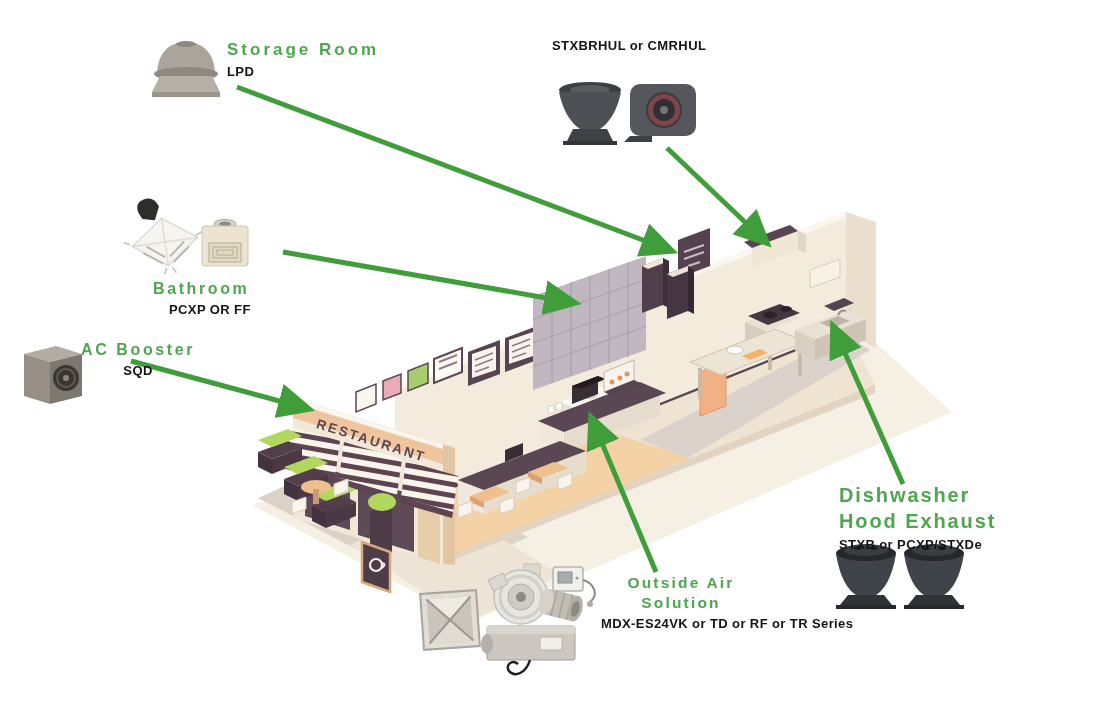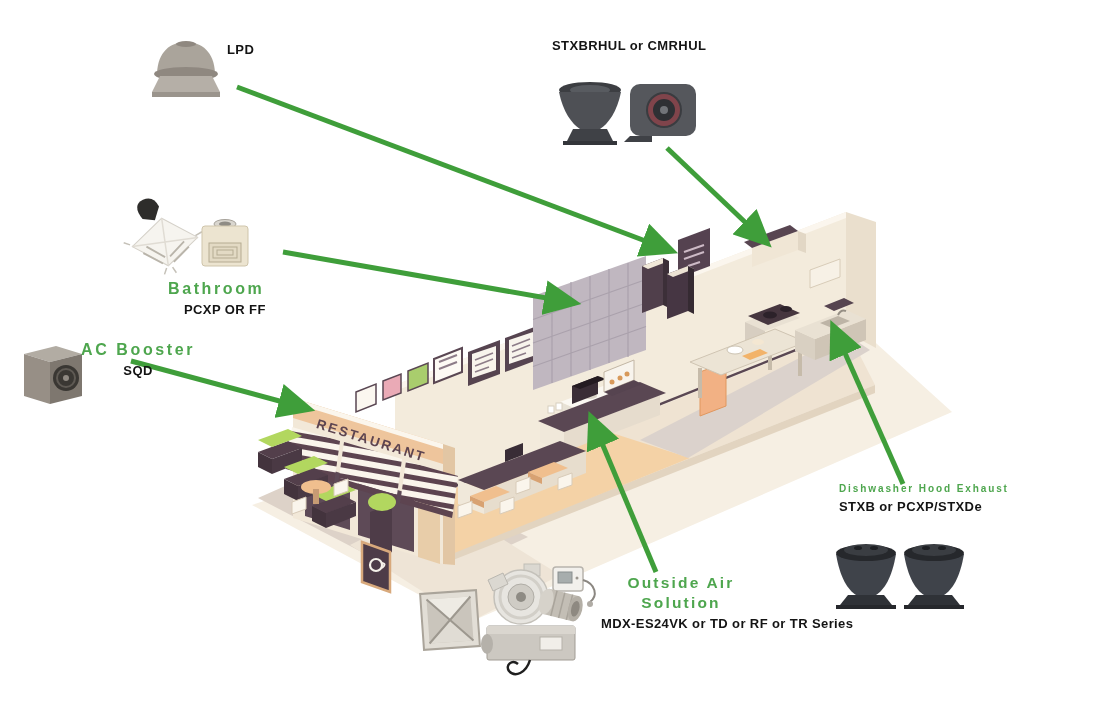--- a/index.html
+++ b/index.html
@@ -5,21 +5,21 @@
   html,body{margin:0;padding:0;background:#fff;}
   .stage{position:relative;width:1113px;height:720px;background:#ffffff;overflow:hidden;
          font-family:"Liberation Sans",sans-serif;}
   .stage svg{position:absolute;left:0;top:0;}
   .callout{position:absolute;}
   .callout-title{color:#4ea64e;font-weight:bold;font-size:16px;letter-spacing:2.6px;line-height:1.28;}
   .callout-models{color:#141414;font-weight:bold;font-size:13px;letter-spacing:.4px;margin-top:3px;white-space:nowrap;}
   .nowrap{white-space:nowrap;}
   #co-storage .callout-title{font-size:17px;letter-spacing:3px;}
   #co-outside .callout-title{font-size:15.5px;letter-spacing:2.2px;text-align:center;}
-  #co-dishwasher .callout-title{font-size:10px;letter-spacing:1.9px;}
+  #co-dishwasher .callout-title{font-size:20px;letter-spacing:1.9px;}
   #co-bathroom .callout-models{padding-left:16px;}
 </style>
 </head>
 <body>
 
 <div class="stage">
 
 <svg width="1113" height="720" viewBox="0 0 1113 720">
   <defs>
     <pattern id="awnStripe" width="11" height="11" patternUnits="userSpaceOnUse" patternTransform="rotate(100)">
@@ -316,28 +316,29 @@
     <line x1="237" y1="87" x2="672" y2="251" marker-end="url(#ah)"></line>
     <line x1="667" y1="148" x2="767" y2="243" marker-end="url(#ah)"></line>
     <line x1="283" y1="252" x2="575" y2="303" marker-end="url(#ah)"></line>
     <line x1="131" y1="361" x2="309" y2="409" marker-end="url(#ah)"></line>
     <line x1="656" y1="572" x2="591" y2="417" marker-end="url(#ah)"></line>
     <line x1="903" y1="484" x2="833" y2="326" marker-end="url(#ah)"></line>
   </g>
 </svg>
 
   <div class="callout" id="co-storage" style="left:227px;top:39px;">
+    <div class="callout-title nowrap">Storage Room</div>
     <div class="callout-models">LPD</div>
   </div>
 
   <div class="callout" id="co-griddle" style="left:552px;top:35px;">
     <div class="callout-models">STXBRHUL or CMRHUL</div>
   </div>
 
-  <div class="callout" id="co-bathroom" style="left:153px;top:279px;margin-left:15px;">
+  <div class="callout" id="co-bathroom" style="left:153px;top:279px;">
     <div class="callout-title nowrap">Bathroom</div>
     <div class="callout-models">PCXP OR FF</div>
   </div>
 
   <div class="callout" id="co-ac" style="left:81px;top:340px;text-align:center;">
     <div class="callout-title nowrap">AC Booster</div>
     <div class="callout-models">SQD</div>
   </div>
 
   <div class="callout" id="co-outside" style="left:601px;top:573px;width:160px;">

